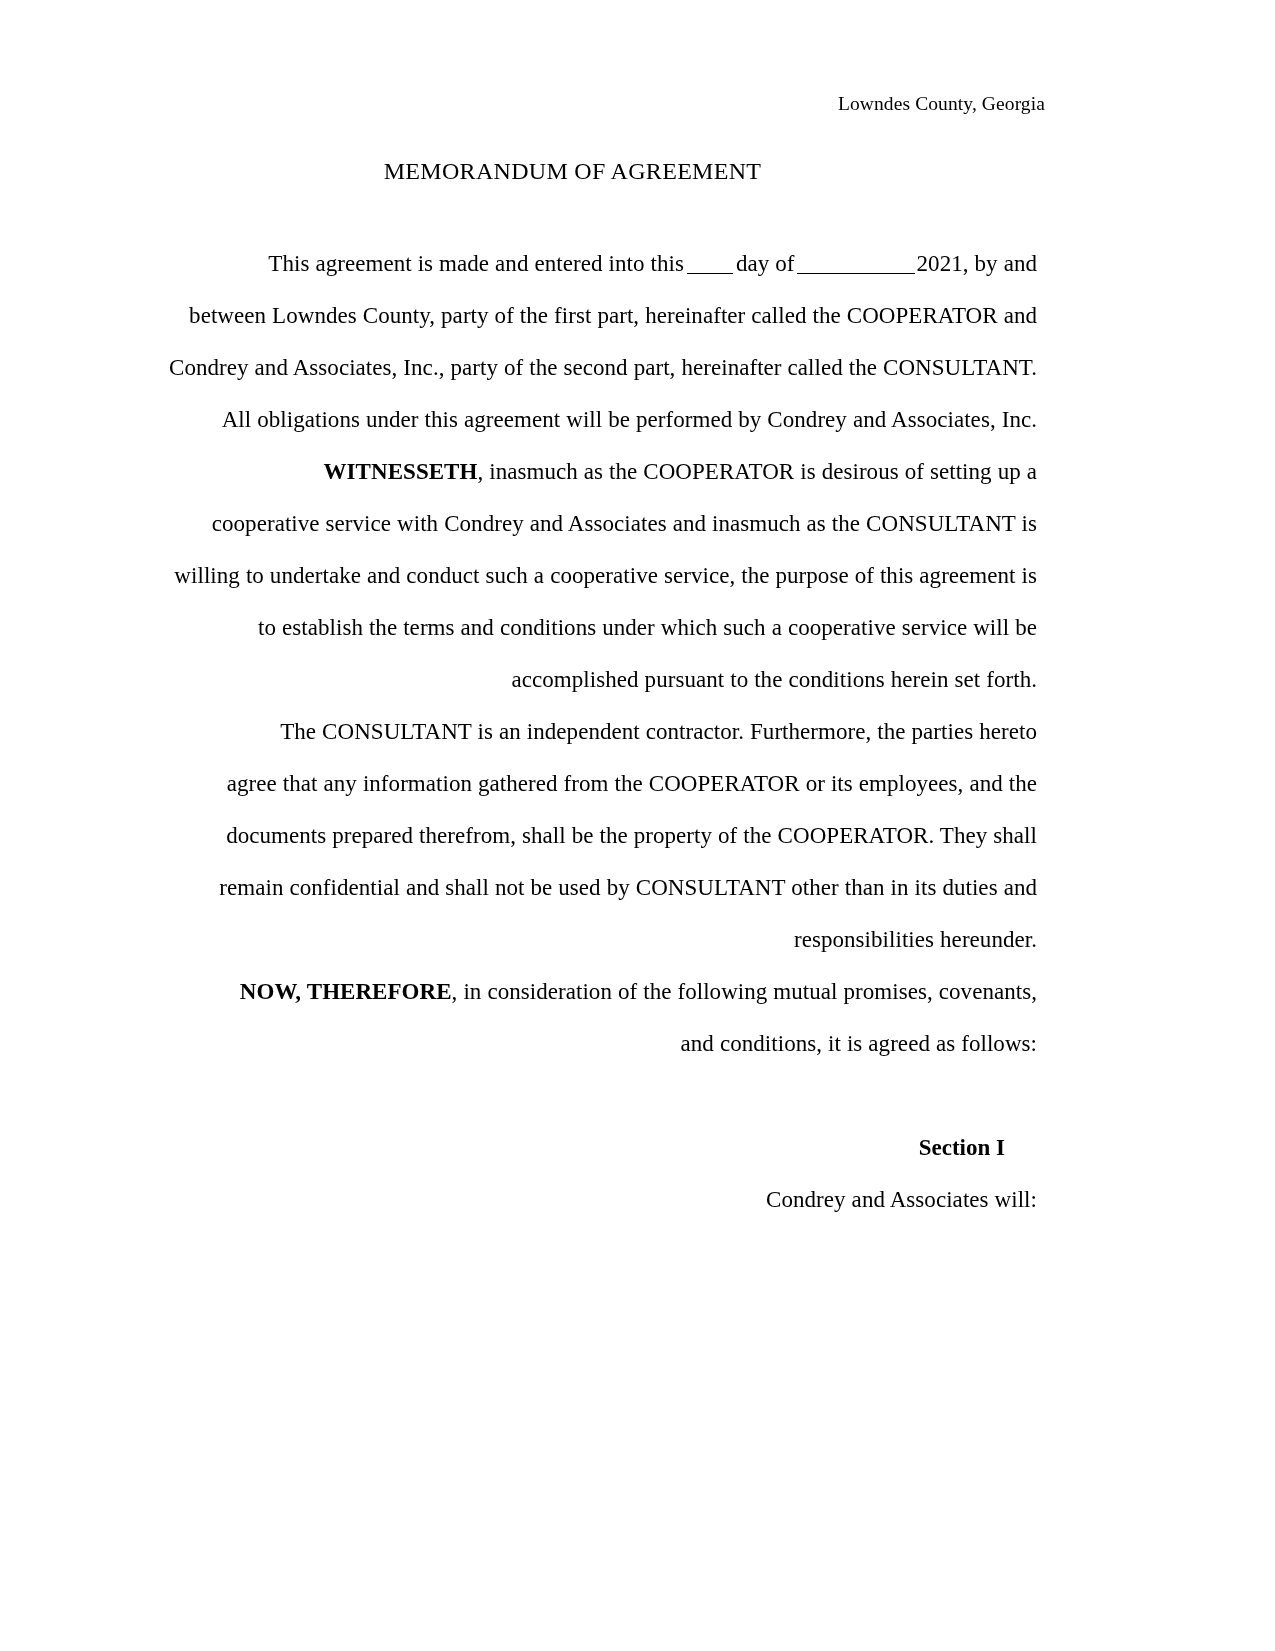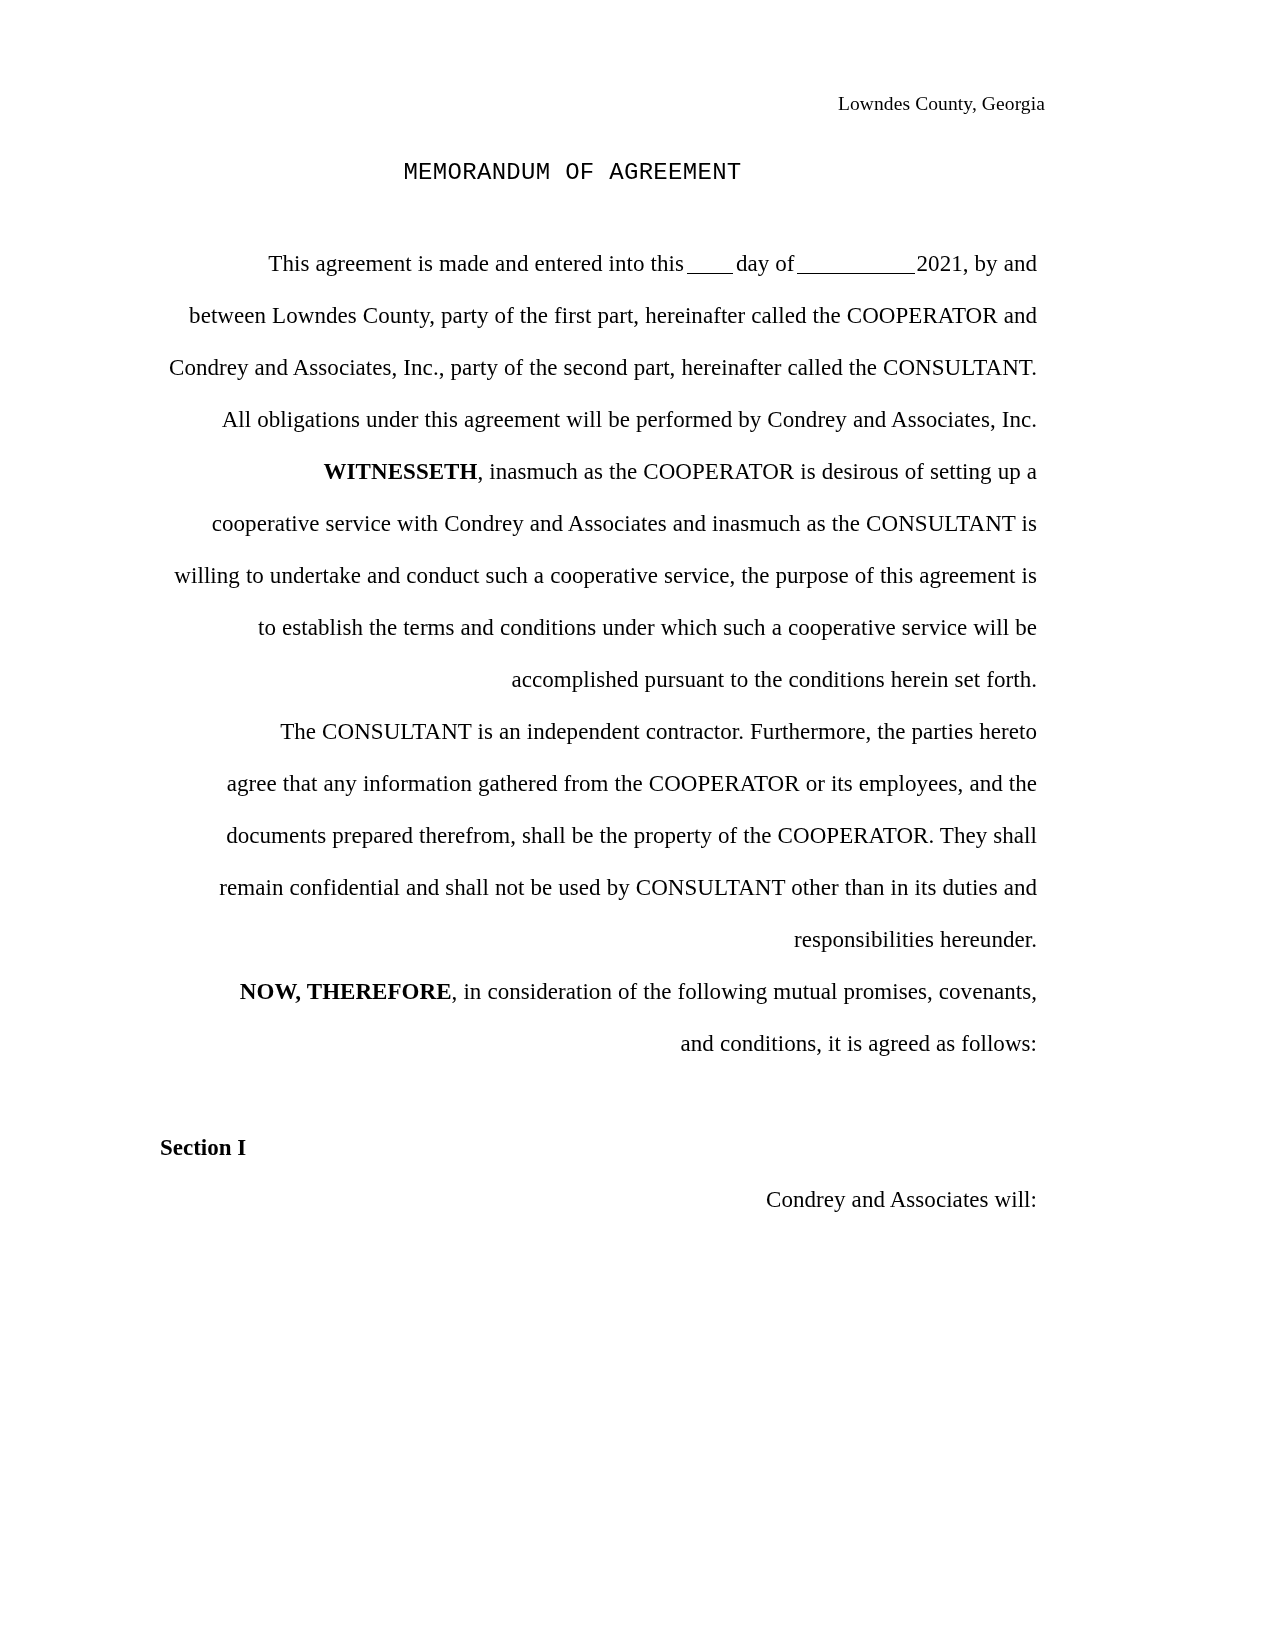--- a/index.html
+++ b/index.html
@@ -43,21 +43,20 @@
     left: 0;
     top: 158px;
     width: 100%;
     text-align: center;
     font-size: 24px;
     letter-spacing: 0.3px;
   }
   .doc-title .title-inner {
     display: inline-block;
     padding-right: 60px;
-    font-family: Liberation Mono, monospace;
   }
 
   
   .body-block {
     position: absolute;
     left: 0;
     width: 885px;
     top: 238px;
   }
   p.para {
@@ -89,21 +88,21 @@
     vertical-align: -3px;
     margin: 0 2px;
   }
 
   
   .section-heading {
     margin: 0;
     font-size: 23px;
     line-height: 52px;
     font-weight: bold;
-    text-align: left;
+    text-align: right;
     padding-right: 40px;
   }
   .spacer-lg { height: 52px; }
 
   
   .page-number {
     position: absolute;
     right: 0;
     top: 1400px;
     font-size: 21px;

